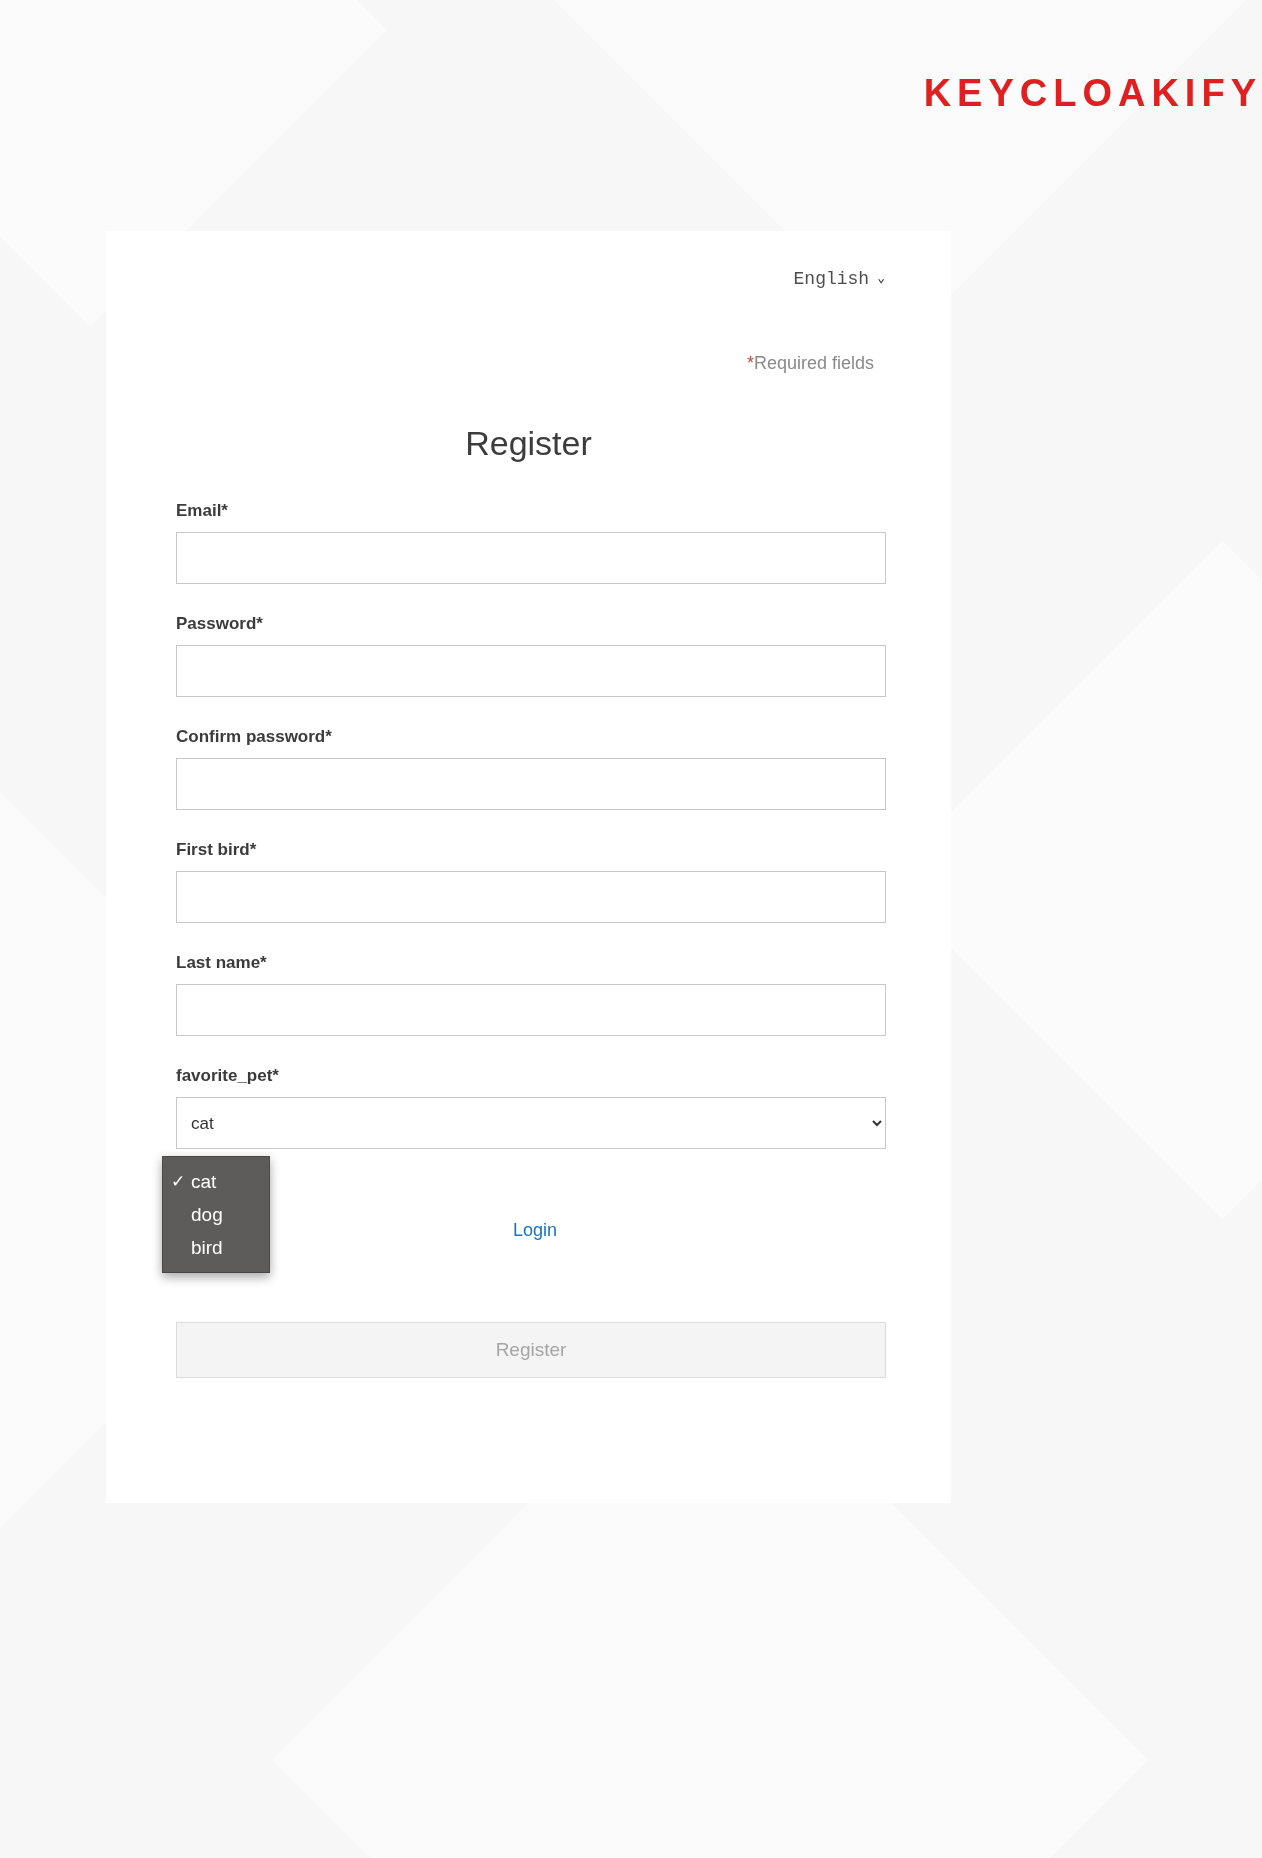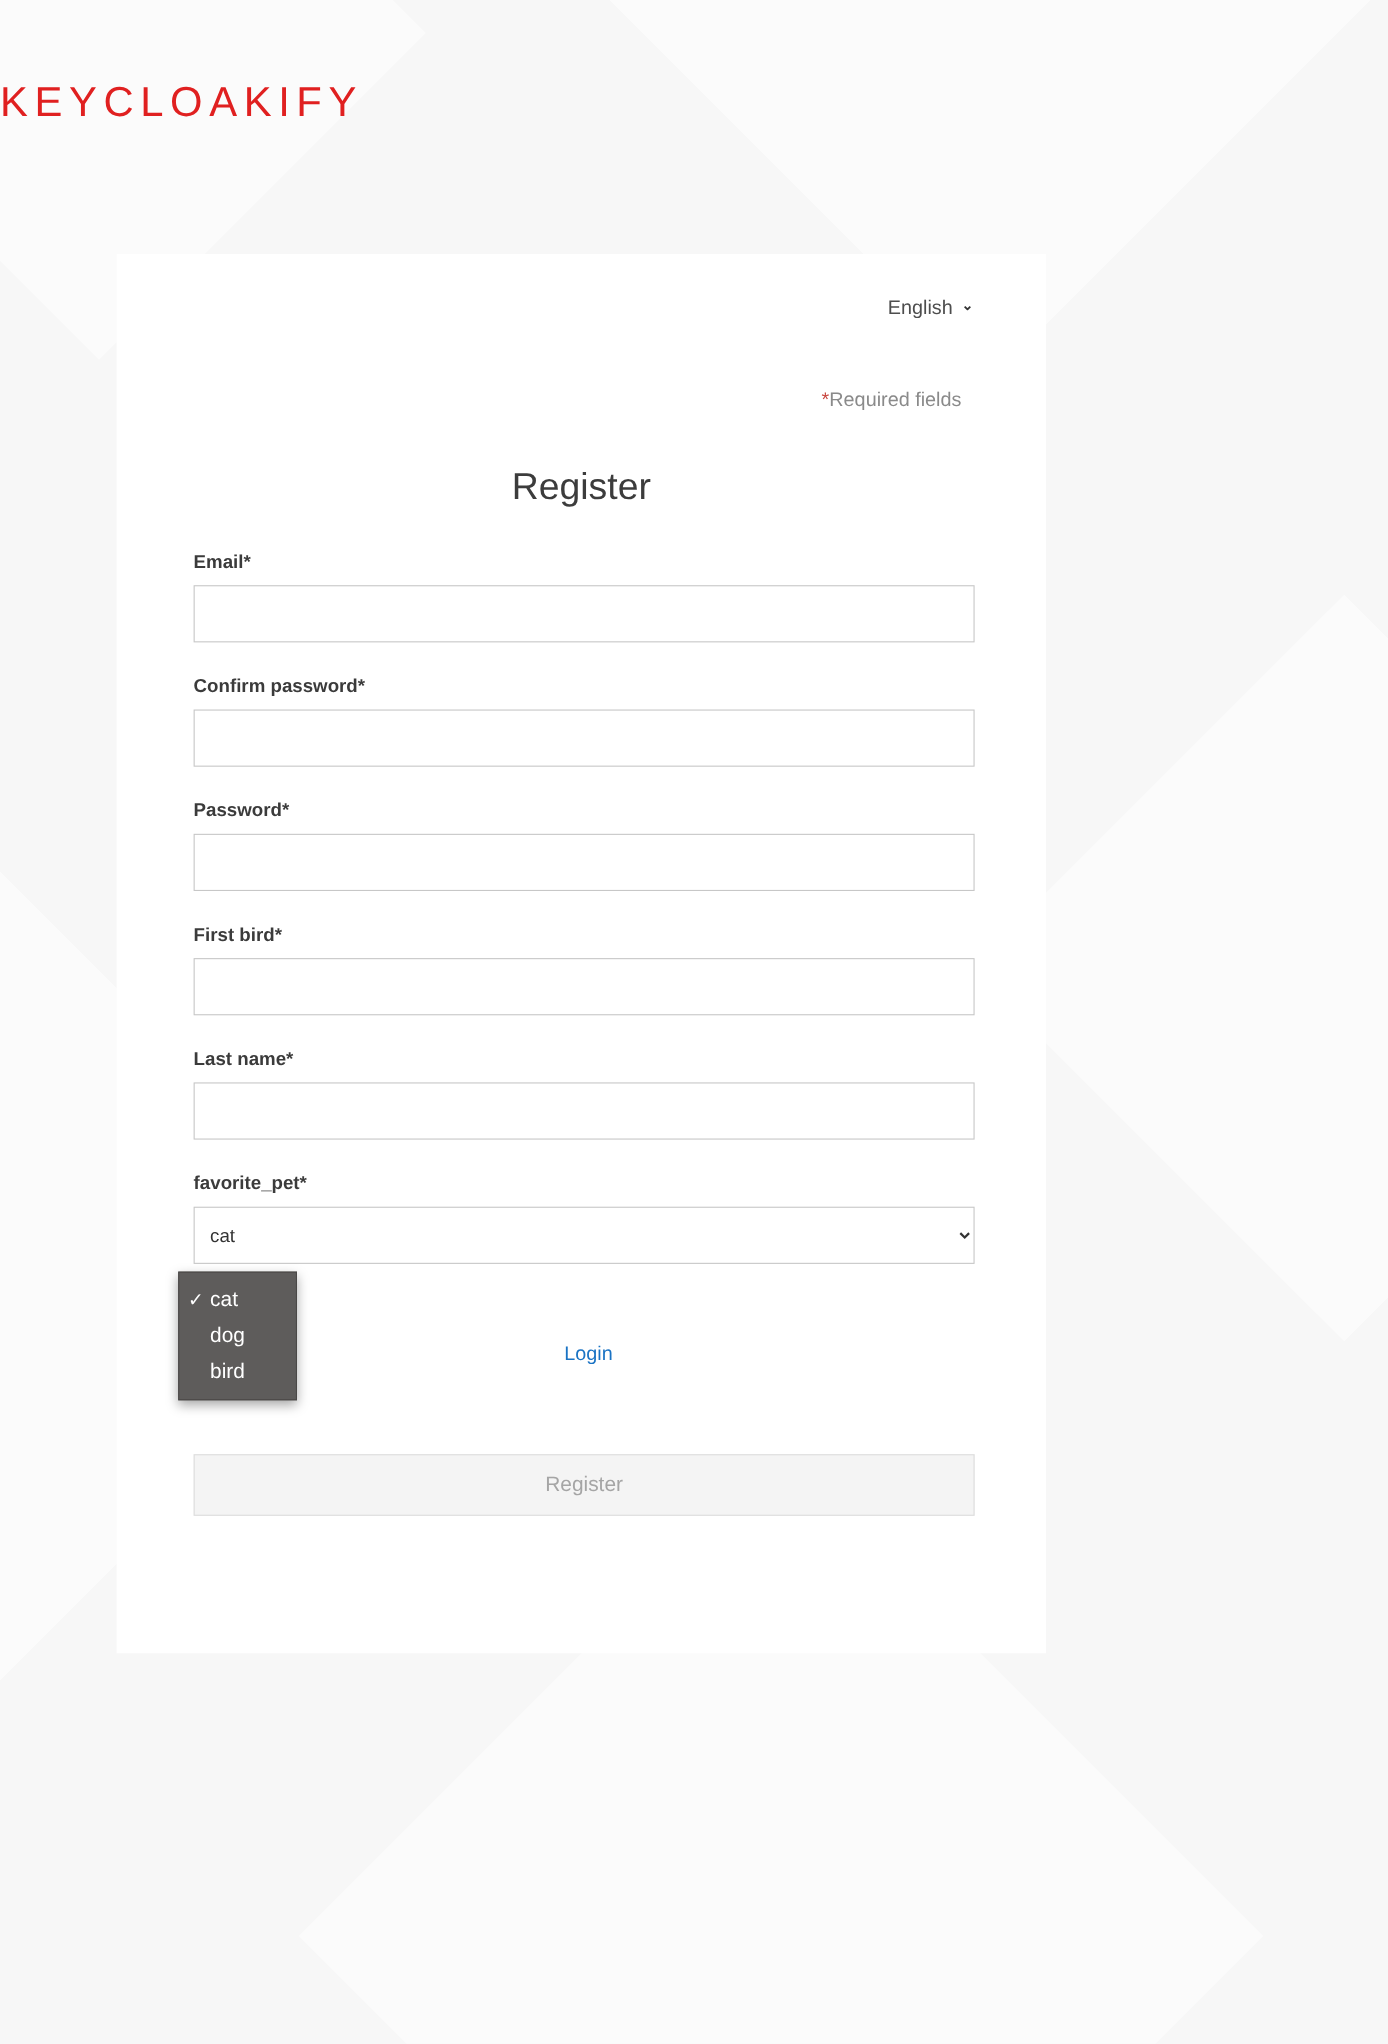--- a/index.html
+++ b/index.html
@@ -51,24 +51,24 @@
     width: 620px; height: 620px;
     left: 400px; top: 1450px;
     transform: rotate(45deg);
   }
 
   .brand {
     position: absolute;
     top: 72px;
     left: 0;
     width: 100%;
-    text-align: left;
+    text-align: right;
     color: #e02020;
     font-size: 38px;
-    font-weight: normal;
+    font-weight: bold;
     letter-spacing: 6px;
     font-family: "Liberation Sans", sans-serif;
   }
 
   .card {
     position: absolute;
     left: 106px;
     top: 231px;
     width: 845px;
     height: 1272px;
@@ -79,20 +79,21 @@
   .locale-row {
     position: absolute;
     right: 66px;
     top: 38px;
     display: flex;
     align-items: flex-start;
     gap: 8px;
     color: #4d4d4d;
     font-size: 18px;
     cursor: pointer;
+    font-family: Liberation Mono, monospace;
   }
   .chevron {
     font-size: 13px;
     color: #333;
     font-weight: bold;
     transform: translateY(1px);
   }
 
   .required-note {
     position: absolute;
@@ -256,26 +257,26 @@
   <div class="title">Register</div>
 
   <div class="form">
 
     <div class="field">
       <label class="field-label">Email*</label>
       <input class="field-input" type="text" value="" style="">
     </div>
 
     <div class="field">
+      <label class="field-label">Password*</label>
+      <input class="field-input" type="password" value="" style="">
+    </div>
+
+    <div class="field">
       <label class="field-label">Confirm password*</label>
-      <input class="field-input" type="password" value="" style="">
-    </div>
-
-    <div class="field">
-      <label class="field-label">Password*</label>
       <input class="field-input" type="password" value="" style="">
     </div>
 
     <div class="field">
       <label class="field-label">First bird*</label>
       <input class="field-input" type="text" value="" style="">
     </div>
 
     <div class="field">
       <label class="field-label">Last name*</label>

